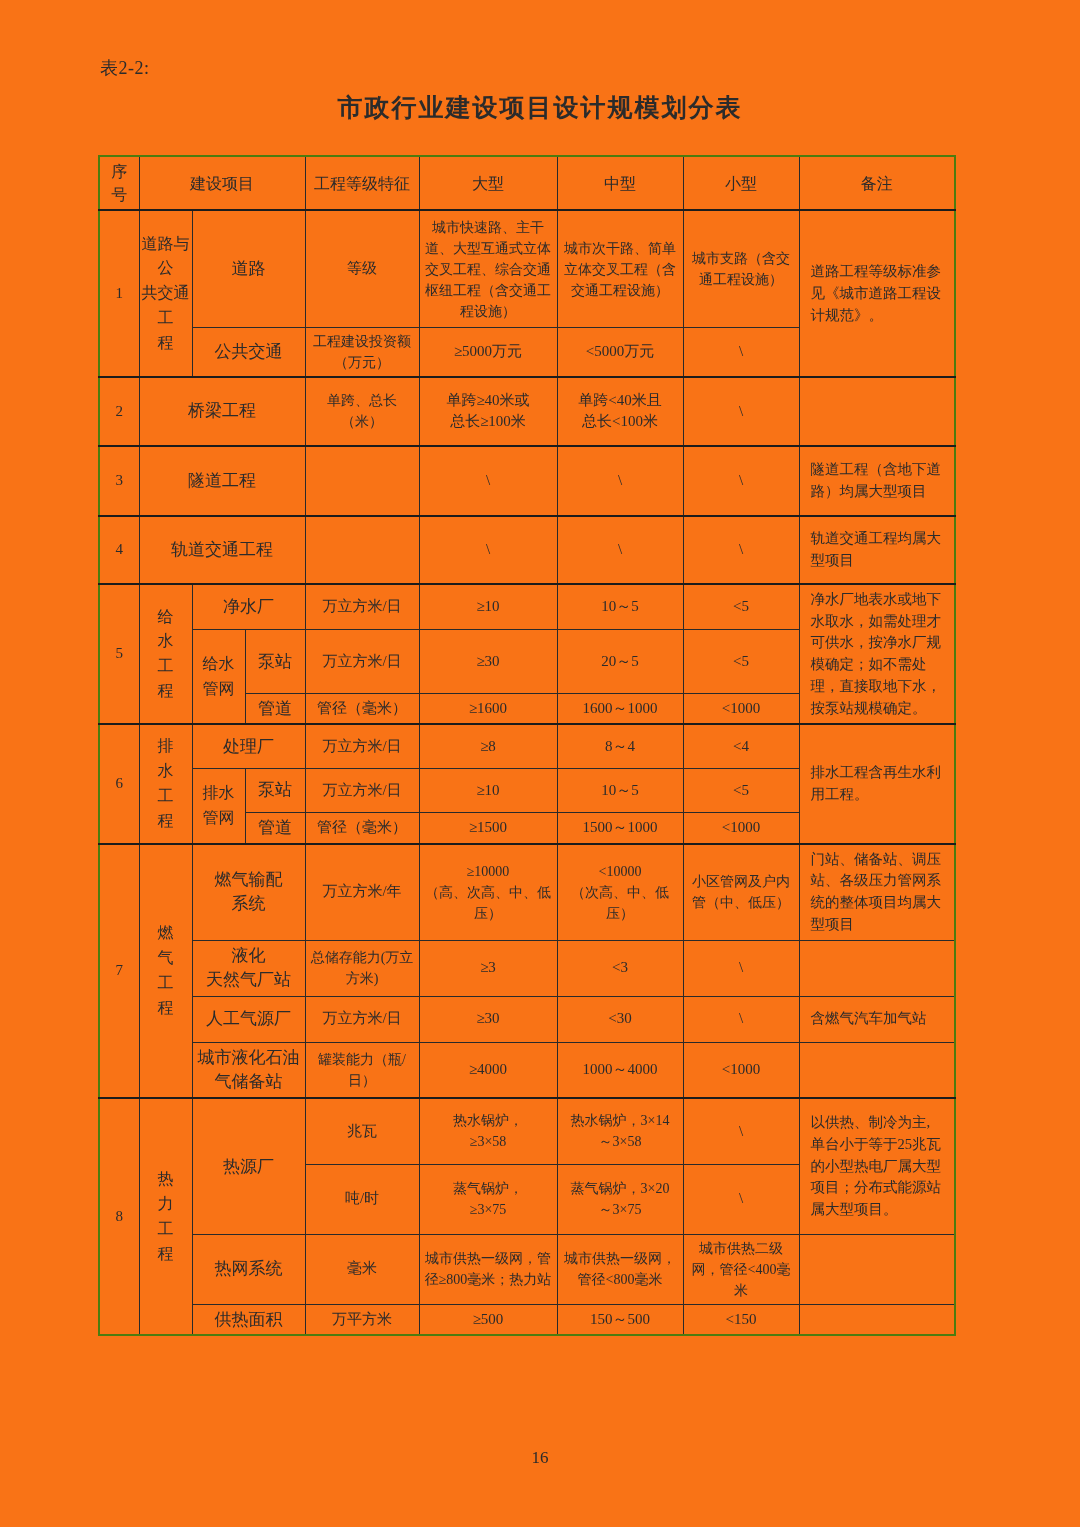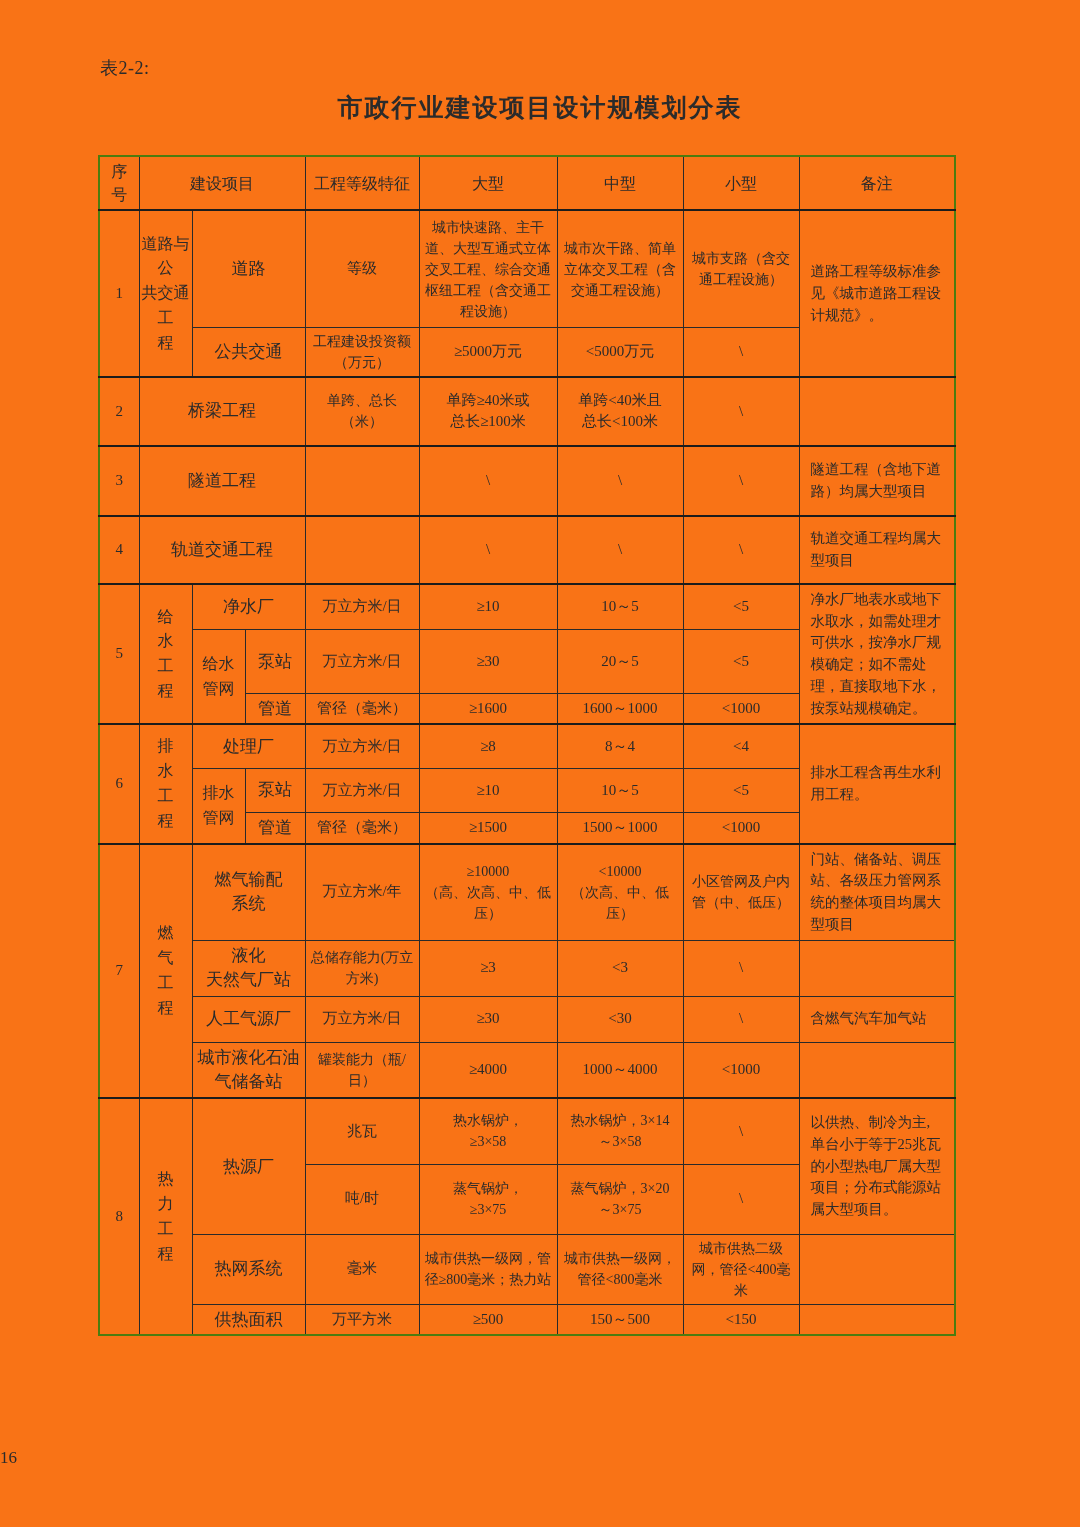--- a/index.html
+++ b/index.html
@@ -30,21 +30,21 @@
   }
   tr.head td{font-size:16px;height:44px;font-weight:normal;}
   tr.sec td{border-top:2px solid #1c1c1c;}
   td.cat{font-size:16px;line-height:1.55;padding:2px 0;}
   td.name{font-size:17px;line-height:1.4;padding:3px 2px;}
   td.note{text-align:left;font-size:14.5px;line-height:1.5;padding:4px 11px;word-break:break-all;}
   td.dense{font-size:14px;line-height:1.5;padding:3px 4px;text-align:center;}
   .h117{height:117px}.h43{height:43px}.h69{height:69px}.h70{height:70px}.h68{height:68px}
   .h46{height:46px}.h45{height:27px}.h44{height:44px}
   .h78{height:78px}.h56{height:56px}.h66{height:66px}.h60{height:60px}
-  .footer-page{position:absolute;left:0;right:0;top:1448px;font-size:17px;}
+  .footer-page{position:absolute;left:0;right:0;top:1448px;text-align:center;font-size:17px;}
 </style>
 </head>
 <body>
 
 <div class="page">
 
   <div class="table-label">表2-2:</div>
   <h1 class="doc-title">市政行业建设项目设计规模划分表</h1>
 
   <table class="scale">

